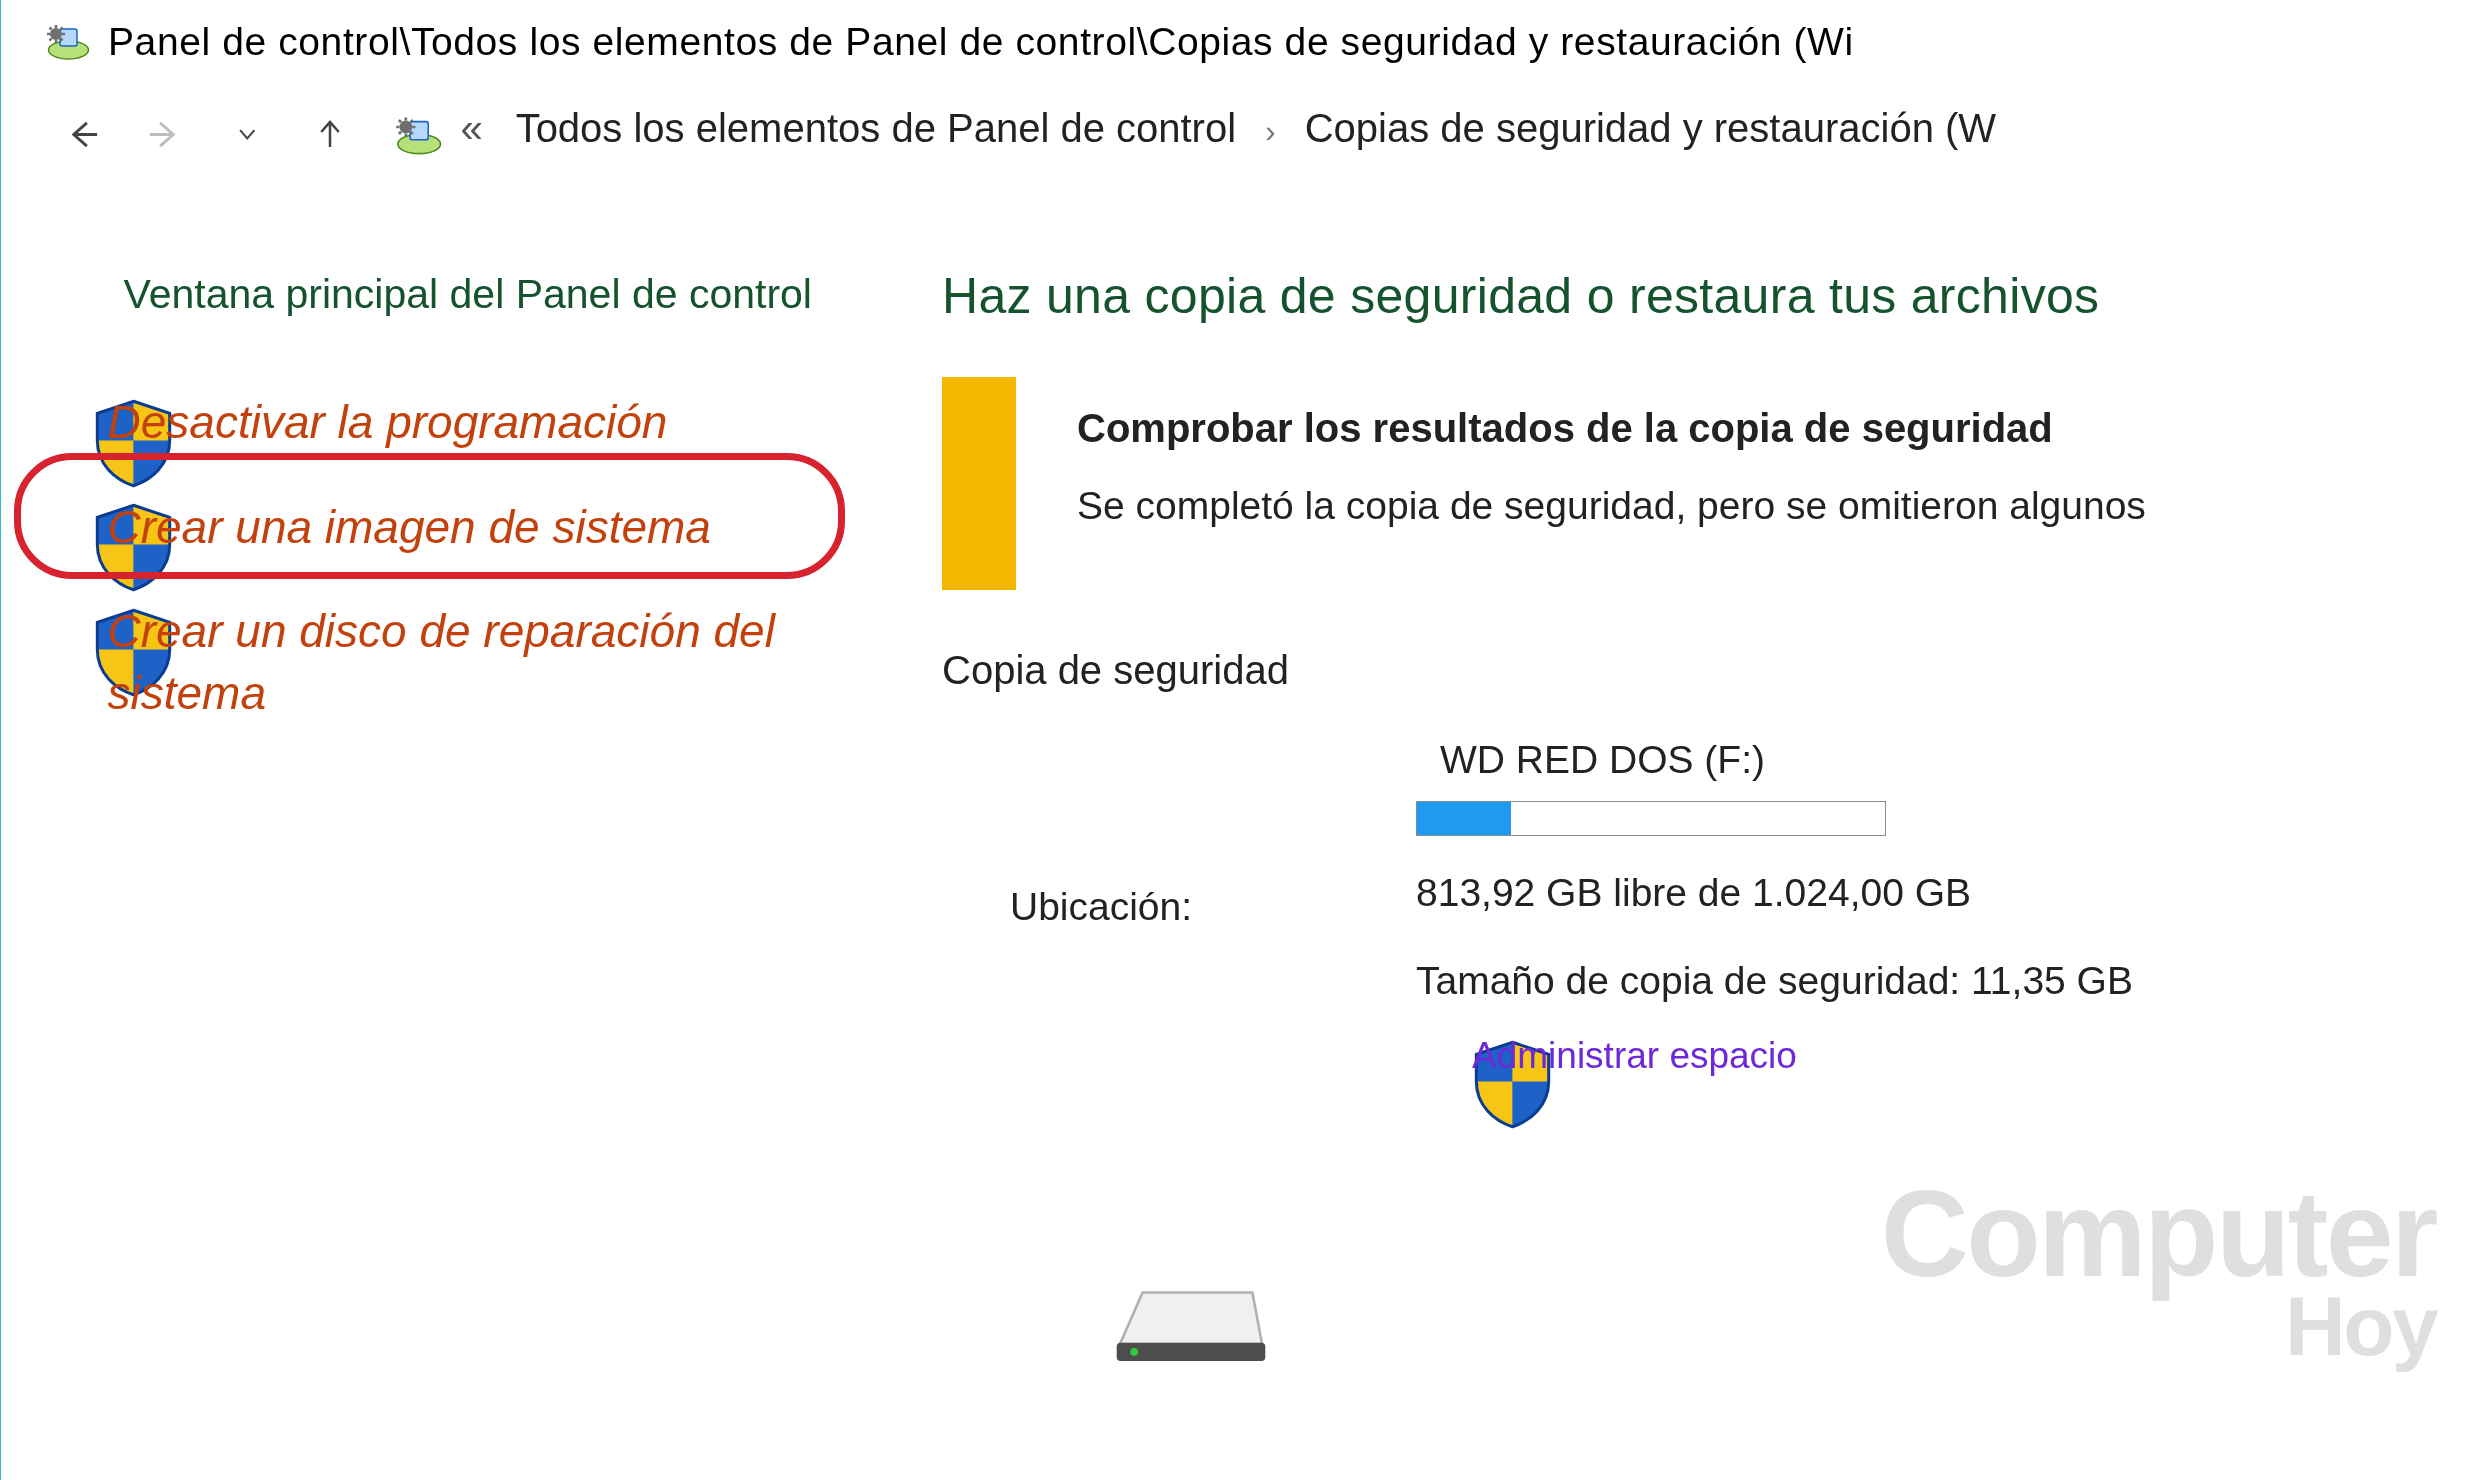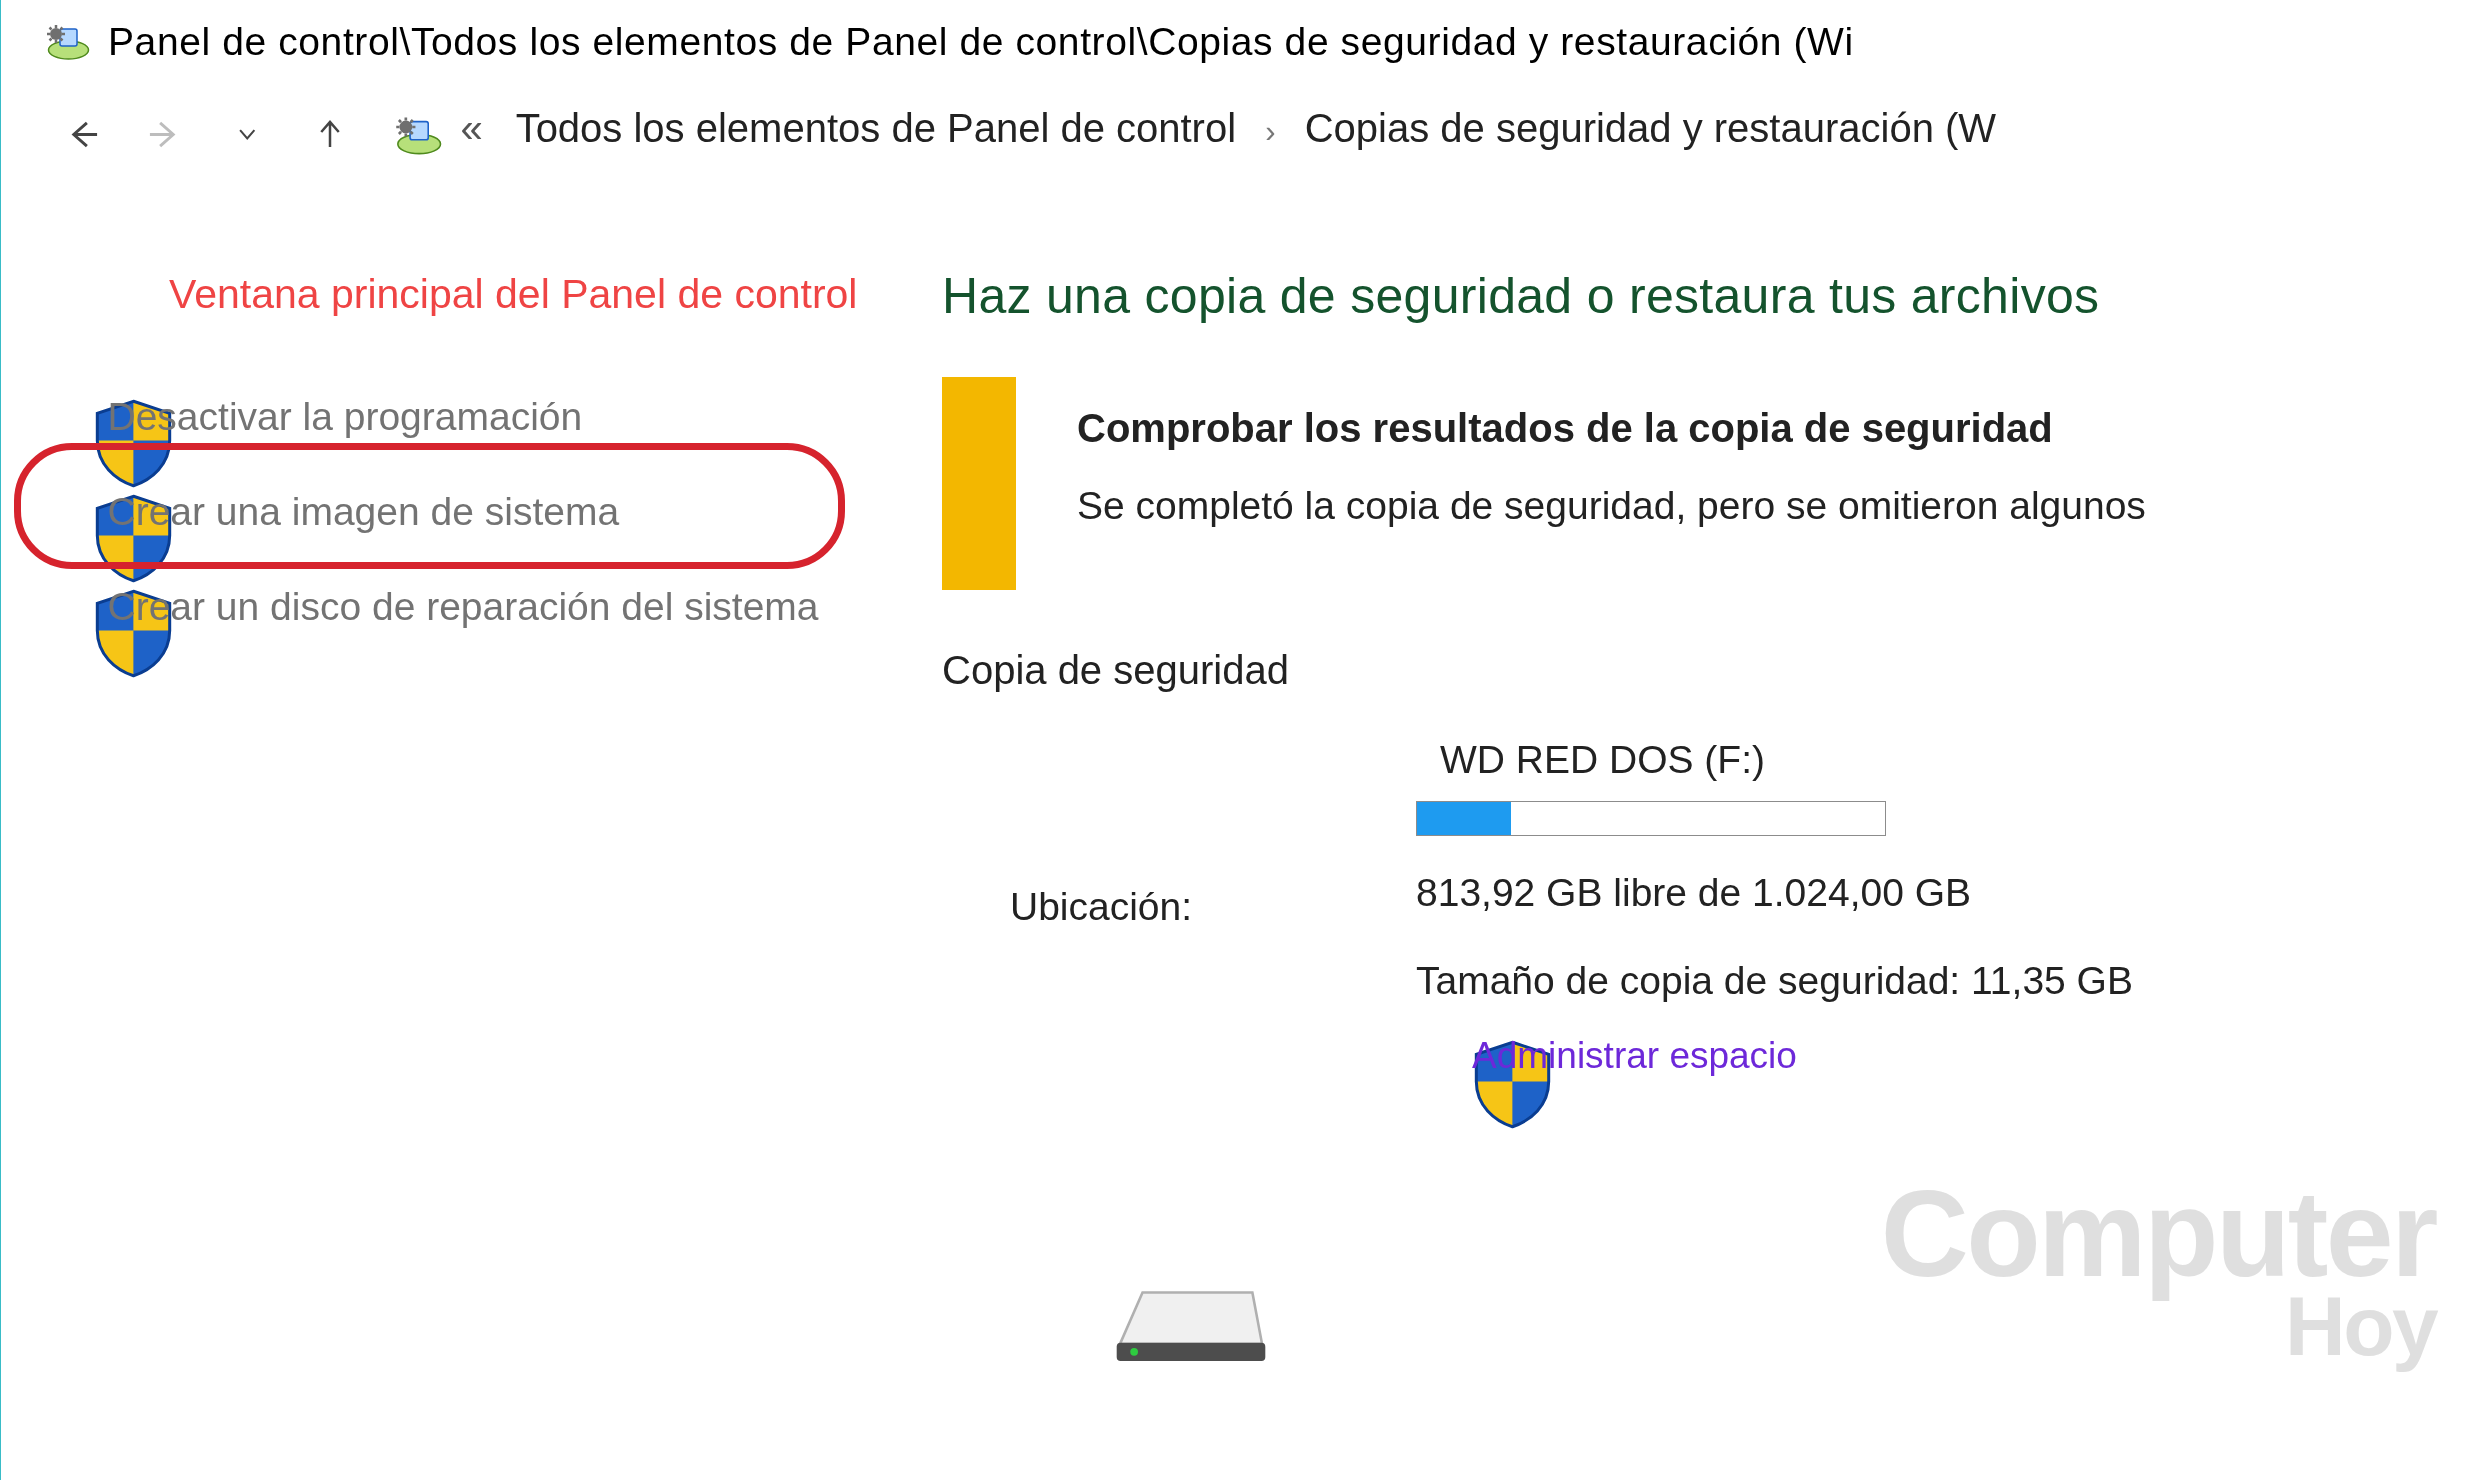--- a/index.html
+++ b/index.html
@@ -53,41 +53,41 @@
     padding-top:77px;
   }
 
   
   .left{
     width:941px;
     padding-left:129px;
     padding-right:39px;
   }
   .left-heading{
-    color:#ef4444;
+    color:#14532d;
     font-size:41px;
     line-height:1.35;
     padding-bottom:61px;
     padding-left: -13px;
     margin-left:-6.4px;
-    text-align:center;
   }
   .task{
     display:flex;
     align-items:flex-start;
     gap:24.5px;
     padding: 7.7px 0 35px 0;
     position:relative;
   }
   .task .shield{width:46px;height:46px;flex:0 0 46px; margin-top:3.9px; margin-left:-93px;}
   .task a{
-    color:#737373;
-    font-size:39px;
+    color:#c2410c;
+    font-size:46px;
     text-decoration:none;
     line-height:1.35;
+    font-style:italic;
   }
 
   .red-ring{
     position:absolute;
     border:7.7px solid #d6232d;
     border-radius:58px;
     left:-116px;
     top:-35px;
     width:831px;
     height:126px;

